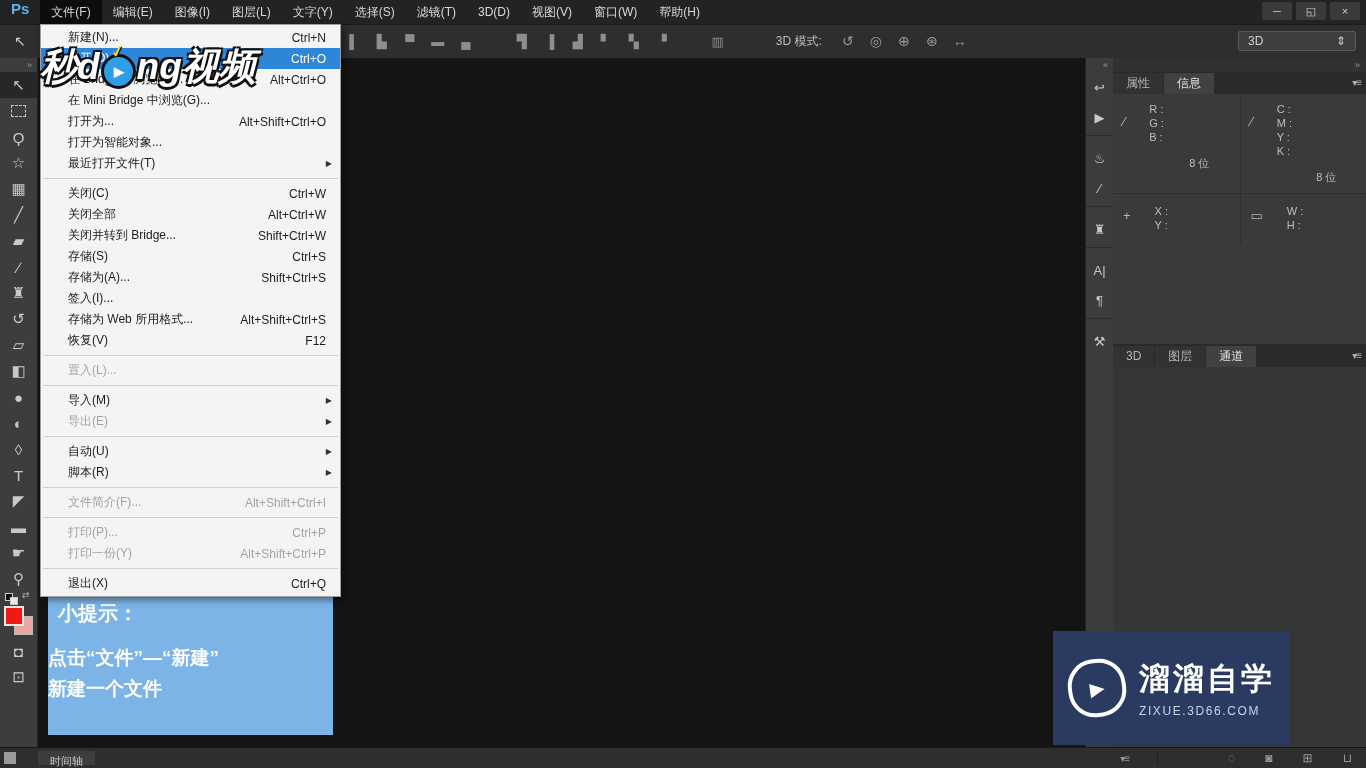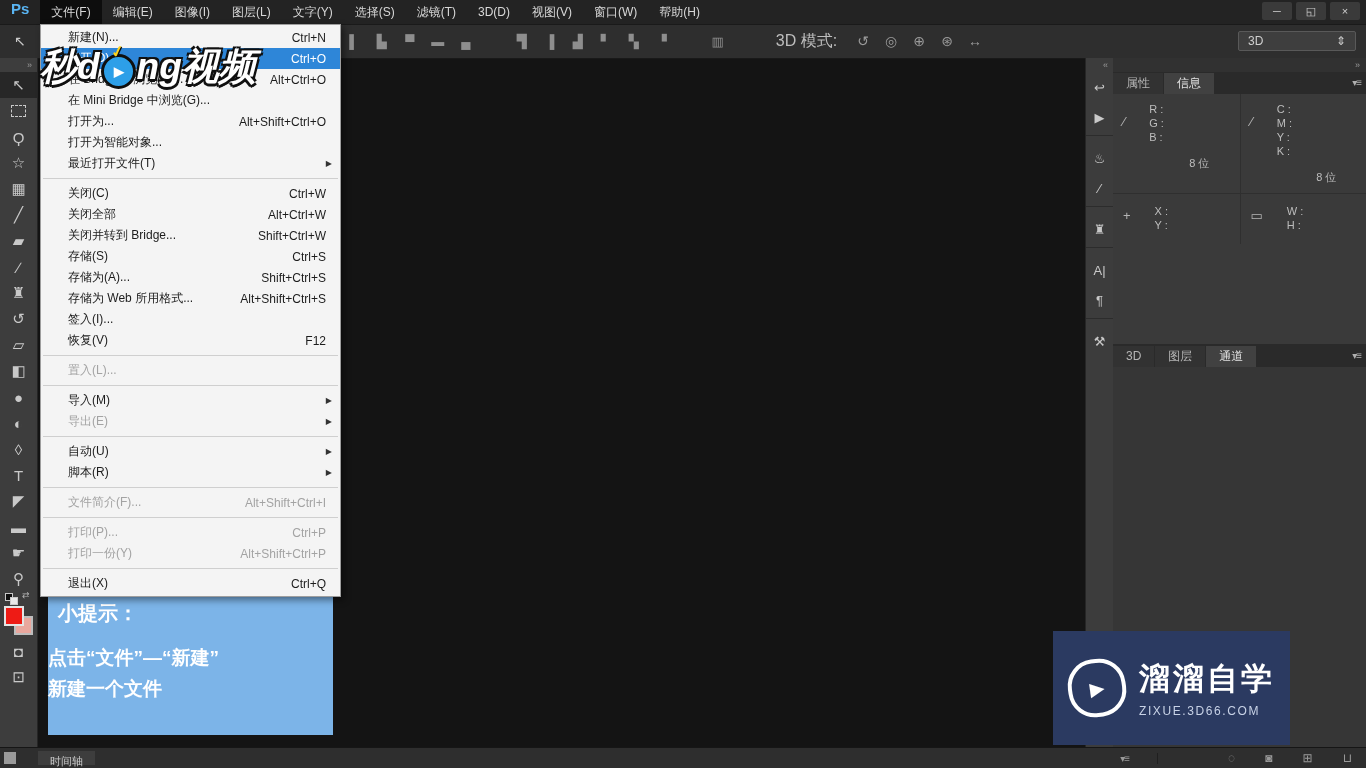--- a/index.html
+++ b/index.html
@@ -15,21 +15,21 @@
   .win-controls{position:absolute;right:6px;top:2px;display:flex;gap:4px;}
   .win-btn{width:30px;height:18px;background:#3a3a3a;border-radius:2px;color:#cfcfcf;
            font-size:11px;display:flex;align-items:center;justify-content:center;}
 
   
   #optionsbar{position:absolute;top:24px;left:0;width:100%;height:34px;background:#2e2e2e;
               border-bottom:1px solid #191919;display:flex;align-items:center;z-index:1;}
   .ob-move{margin-left:14px;color:#c9c9c9;font-size:14px;}
   .ob-icons{display:flex;margin-left:286px;align-items:center;}
   .ob-icon{width:28px;text-align:center;color:#8e8e8e;font-size:13px;}
-  .mode-label{color:#bdbdbd;font-size:16px;margin-left:44px;white-space:nowrap;}
+  .mode-label{color:#bdbdbd;font-size:12px;margin-left:44px;white-space:nowrap;}
   .mode-icons{display:flex;margin-left:12px;}
   .mode-icon{width:28px;text-align:center;color:#9a9a9a;font-size:14px;}
   .workspace{position:absolute;right:10px;top:7px;width:118px;height:20px;background:#3e3e3e;
              border:1px solid #595959;border-radius:2px;display:flex;align-items:center;
              justify-content:space-between;padding:0 9px;color:#cfcfcf;font-size:12px;box-sizing:border-box;}
 
   
   #toolbar{position:absolute;left:0;top:58px;width:38px;height:689px;background:#3d3d3d;
            border-right:1px solid #262626;z-index:1;box-sizing:border-box;}
   .tb-header{height:14px;color:#9a9a9a;font-size:9px;text-align:right;padding-right:5px;line-height:14px;}
@@ -460,27 +460,27 @@
       <span class="mi-label">存储(S)</span>
       <span class="mi-shortcut">Ctrl+S</span>
     </div>
 
     <div class="menu-item">
       <span class="mi-label">存储为(A)...</span>
       <span class="mi-shortcut">Shift+Ctrl+S</span>
     </div>
 
     <div class="menu-item">
+      <span class="mi-label">签入(I)...</span>
+      <span class="mi-shortcut"></span>
+    </div>
+
+    <div class="menu-item">
       <span class="mi-label">存储为 Web 所用格式...</span>
       <span class="mi-shortcut">Alt+Shift+Ctrl+S</span>
-    </div>
-
-    <div class="menu-item">
-      <span class="mi-label">签入(I)...</span>
-      <span class="mi-shortcut"></span>
     </div>
 
     <div class="menu-item">
       <span class="mi-label">恢复(V)</span>
       <span class="mi-shortcut">F12</span>
     </div>
 
     <div class="menu-item separator">
       <span class="mi-label"></span>
       <span class="mi-shortcut"></span>

